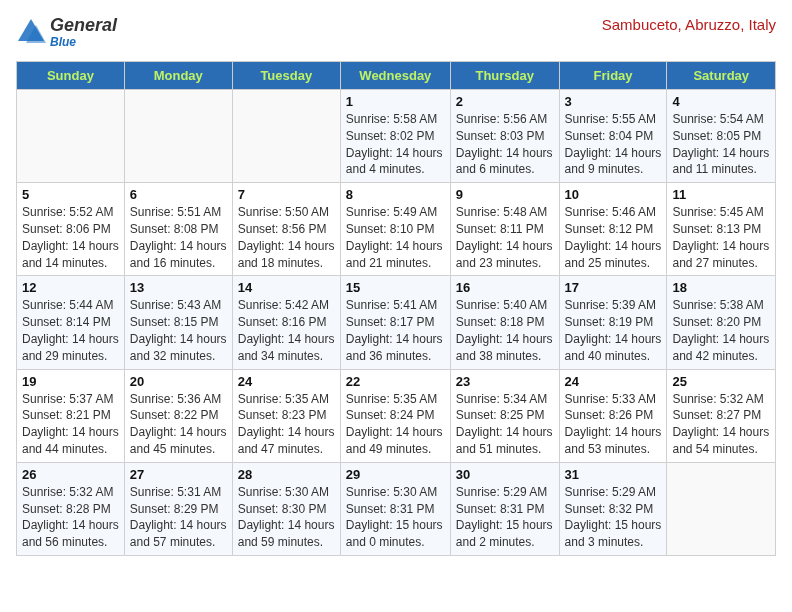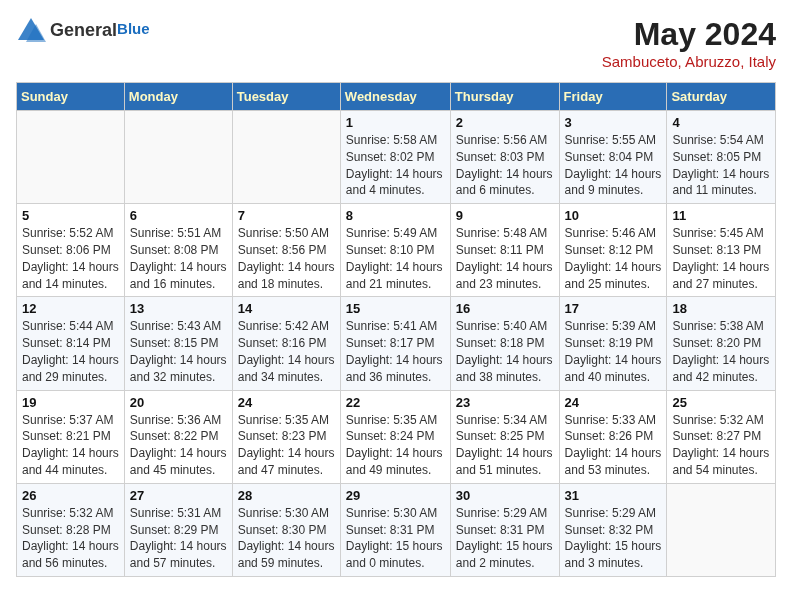--- a/index.html
+++ b/index.html
@@ -15,33 +15,33 @@
       justify-content: space-between;
       align-items: flex-start;
       margin-bottom: 12px;
     }
     .logo {
       display: flex;
       align-items: center;
     }
     .logo-text {
       display: flex;
-      flex-direction: row;
+      flex-direction: column;
       line-height: 1.1;
+      font-style: italic;
     }
     .logo-general {
       font-size: 18px;
       font-weight: bold;
       color: #333;
     }
     .logo-blue {
-      font-size: 15px;
+      font-size: 12px;
       font-weight: bold;
       color: #1a6dbf;
-      text-align: center;
     }
     .logo-icon {
       width: 30px;
       height: 30px;
       margin-right: 4px;
     }
     .title-block {
       text-align: right;
     }
     .month-year {
@@ -52,24 +52,24 @@
     .location {
       font-size: 15px;
       color: #b91c1c;
     }
     .calendar {
       width: 100%;
       border-collapse: collapse;
     }
     .calendar thead tr th {
       background: #2a6db5;
-      color: #fef9c3;
+      color: #bef264;
       padding: 6px 4px;
       font-size: 13px;
-      text-align: left;
+      text-align: center;
       border: 1px solid #ccc;
     }
     .calendar tbody tr td {
       vertical-align: top;
       border: 1px solid #d0d0d0;
       padding: 4px 5px;
       font-size: 11px;
       color: #222;
       width: 113px;
       min-height: 80px;
@@ -104,21 +104,20 @@
     <svg class="logo-icon" viewBox="0 0 30 30">
       <polygon points="15,2 28,24 2,24" fill="#1a6dbf" opacity="0.85"></polygon>
       <polygon points="20,8 30,26 10,26" fill="#1a6dbf" opacity="0.5"></polygon>
     </svg>
     <div class="logo-text">
       <span class="logo-general">General</span>
       <span class="logo-blue">Blue</span>
     </div>
   </div>
   <div class="title-block">
-    <div class="month-year">May 2024</div>
     <div class="location">Sambuceto, Abruzzo, Italy</div>
   </div>
 </div>
 
 <table class="calendar">
   <thead>
     <tr>
     <th>Sunday</th>
         <th>Monday</th>
         <th>Tuesday</th>

